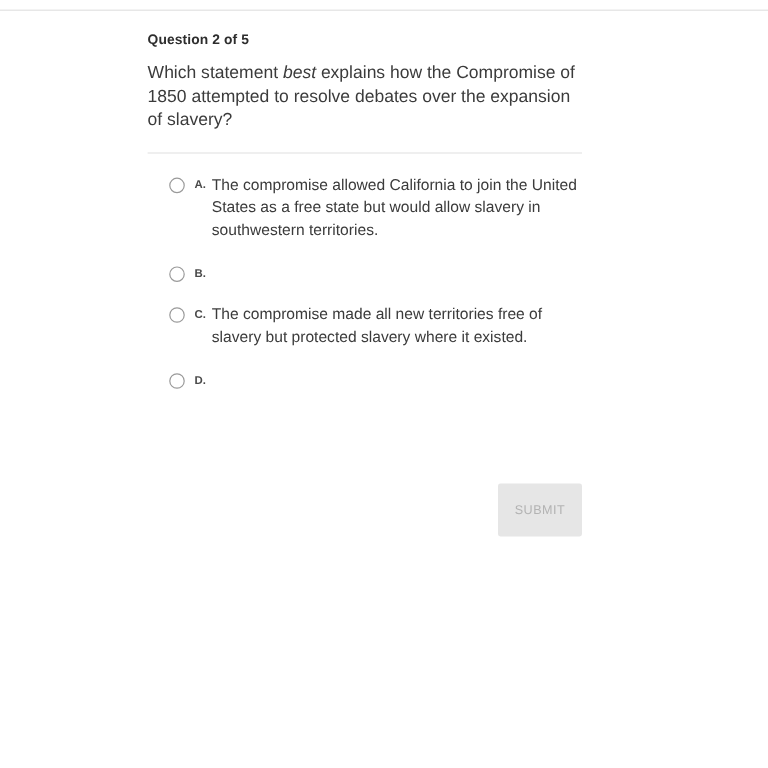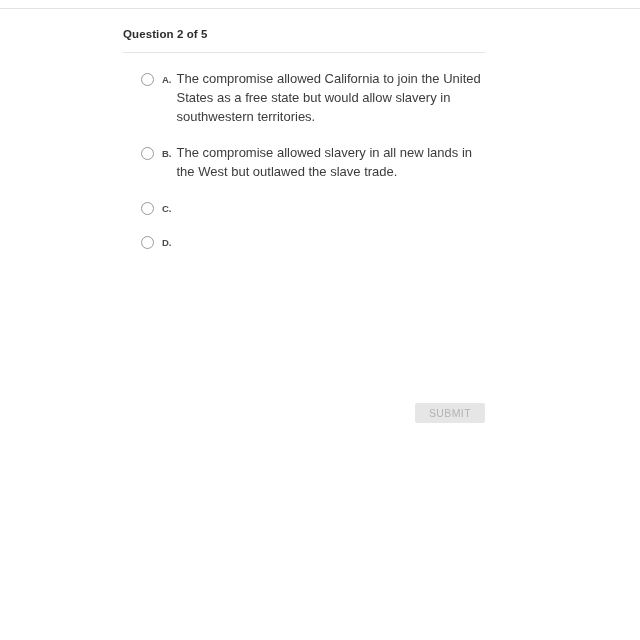--- a/index.html
+++ b/index.html
@@ -99,56 +99,57 @@
     display: flex;
     justify-content: flex-end;
   }
   .submit-button {
     background: #e6e6e6;
     color: #b3b3b3;
     border: none;
     font-family: "Liberation Sans", sans-serif;
     font-size: 10.5px;
     letter-spacing: 0.4px;
-    padding: 4px 14px;
+    padding: 16px 14px;
     border-radius: 2px;
     cursor: default;
   }
 </style>
 </head>
 <body>
 
 <div class="page">
 
   <div class="top-rule"></div>
 
   <div class="quiz-card">
 
     <div class="question-counter">Question 2 of 5</div>
 
+    <div class="question-text"><span>Which statement </span><em>best</em><span> explains how the Compromise of 1850 attempted to resolve debates over the expansion of slavery?</span></div>
 
     <div class="divider"></div>
 
     <div class="options">
 
       <div class="option">
         <span class="radio"></span>
         <span class="option-letter">A.</span>
         <span class="option-text">The compromise allowed California to join the United States as a free state but would allow slavery in southwestern territories.</span>
       </div>
 
       <div class="option">
         <span class="radio"></span>
         <span class="option-letter">B.</span>
-        <span class="option-text">The compromise allowed slavery in all new lands in the West but outlawed the slave trade.</span>
       </div>
 
       <div class="option">
         <span class="radio"></span>
         <span class="option-letter">C.</span>
+        <span class="option-text">The compromise made all new territories free of slavery but protected slavery where it existed.</span>
       </div>
 
       <div class="option">
         <span class="radio"></span>
         <span class="option-letter">D.</span>
       </div>
 
     </div>
   </div>
 

